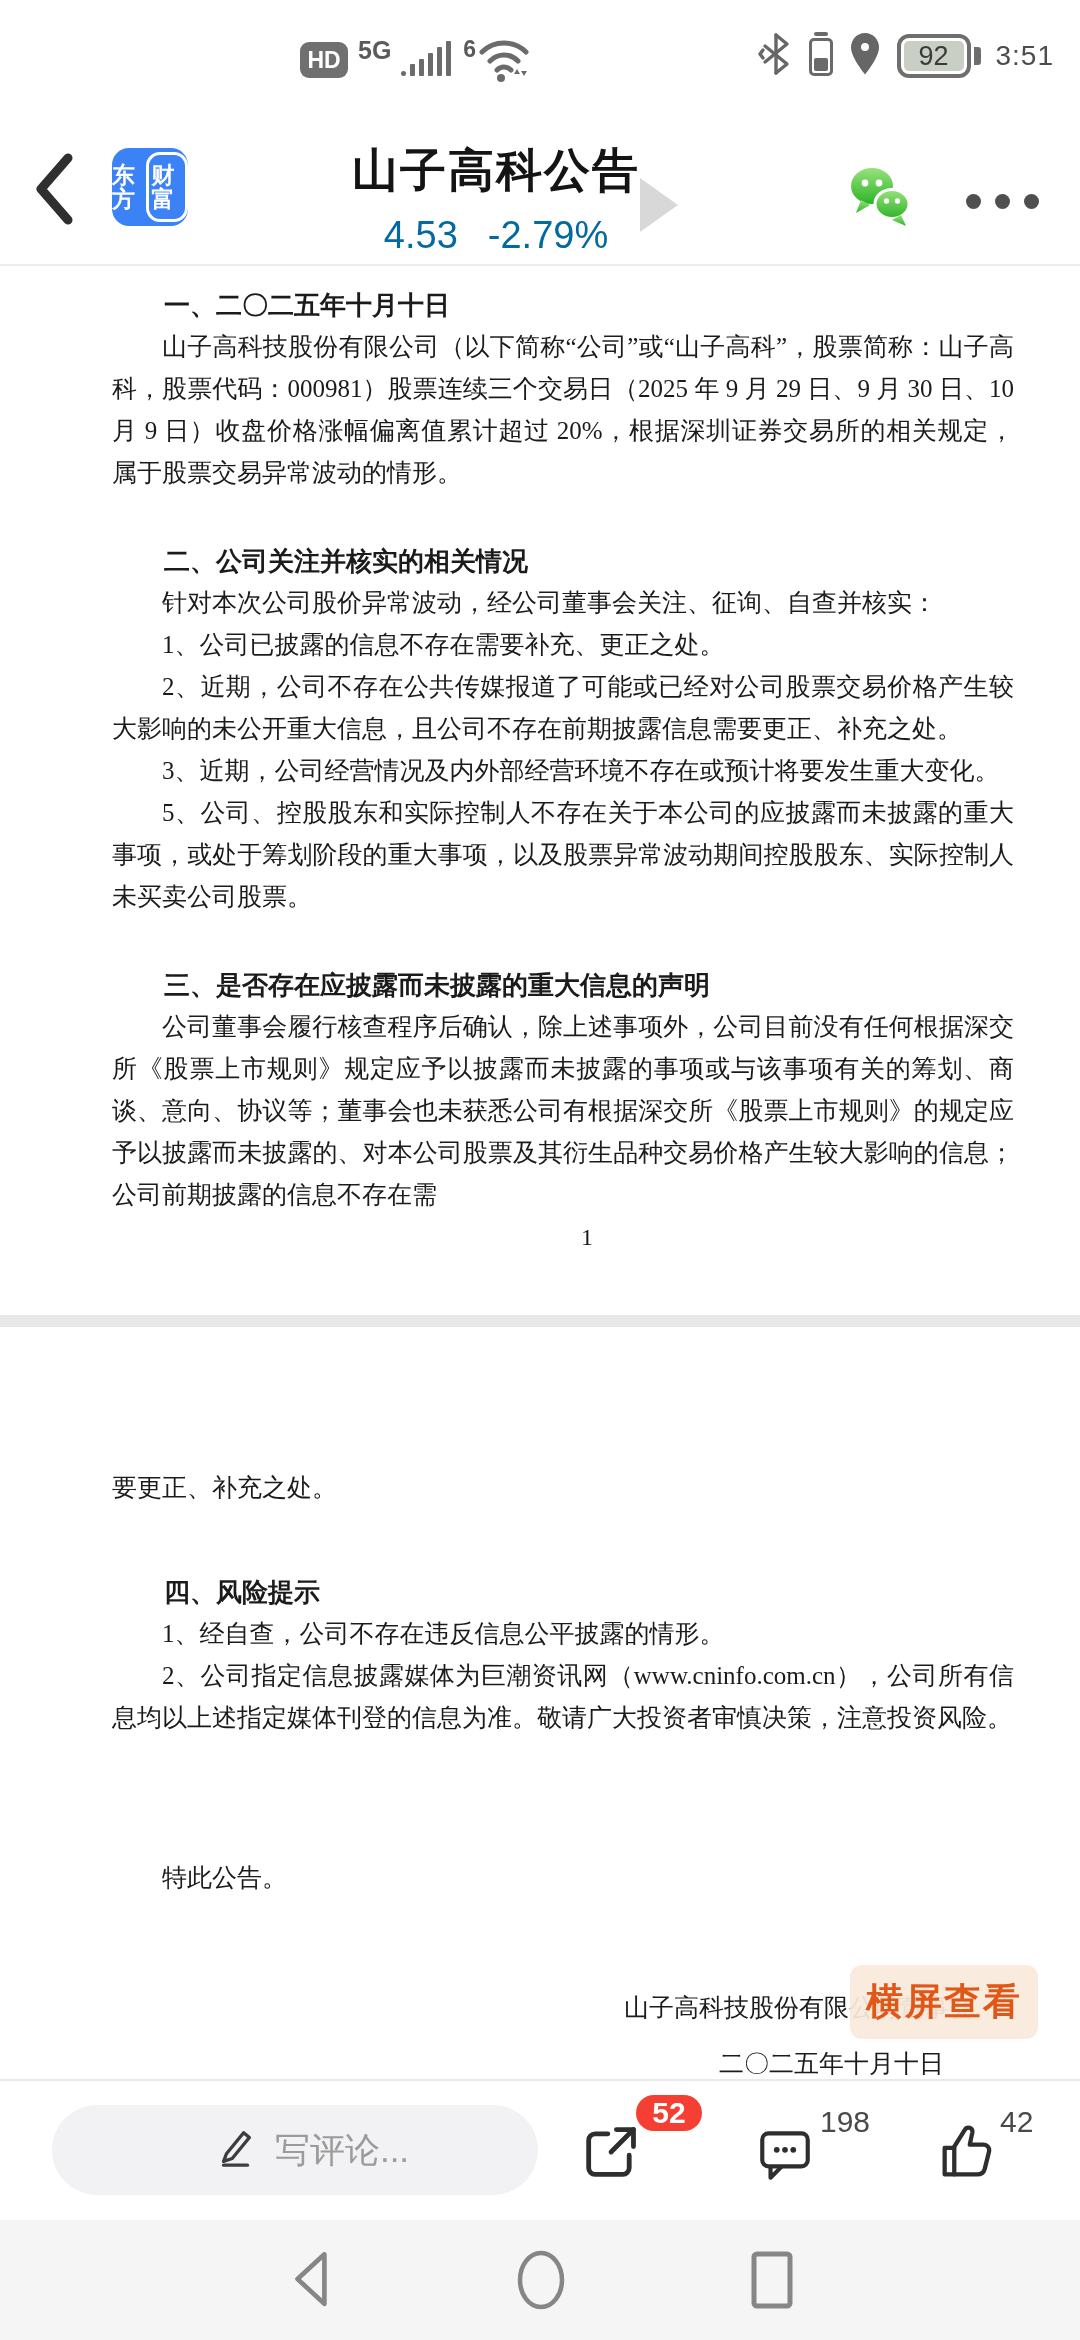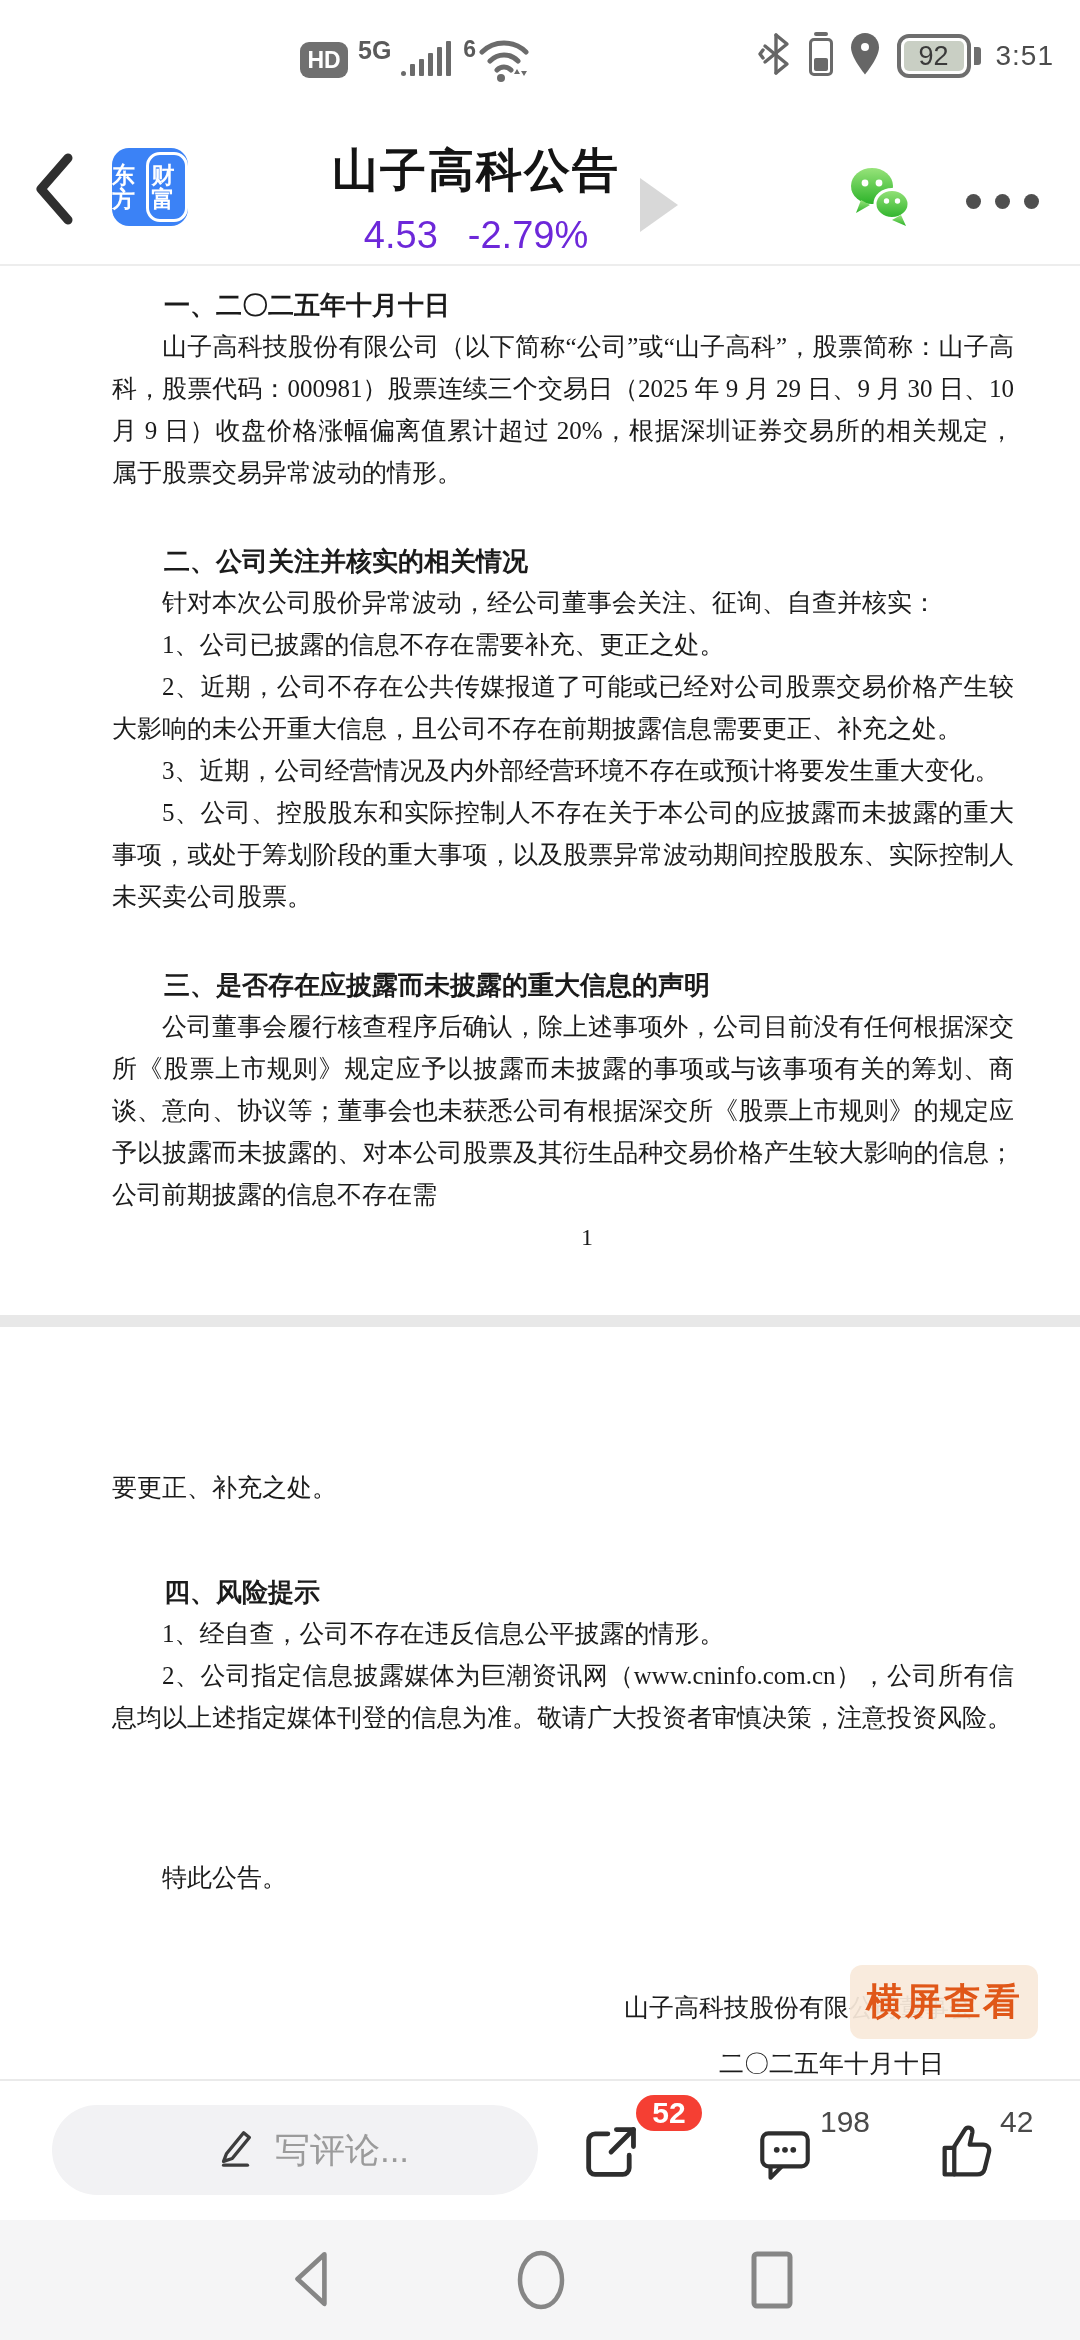--- a/index.html
+++ b/index.html
@@ -32,23 +32,23 @@
   .batt-nub { width:7px; height:18px; background:#6e6e6e; border-radius:0 3px 3px 0; margin-left:3px; }
   .sb-time { font-size:28px; color:#4c4c4c; letter-spacing:1px; }
 
   
   #header { top:110px; left:0; width:1080px; height:156px; background:#fff; border-bottom:2px solid #ededed; }
   .back-btn { position:absolute; left:28px; top:42px; width:50px; height:74px; }
   .app-logo { position:absolute; left:112px; top:38px; width:76px; height:78px; background:#3b82f6; border-radius:17px;
     display:flex; align-items:center; justify-content:center; gap:3px;
     color:#fff; font-weight:bold; font-size:23px; line-height:1.05; }
   .app-logo .logo-bottom { border:3px solid #fff; border-radius:14px; padding:8px 3px; }
-  .title-block { position:absolute; left:476px; top:30px; transform:translateX(-50%); text-align:center; white-space:nowrap; }
+  .title-block { position:absolute; left:496px; top:30px; transform:translateX(-50%); text-align:center; white-space:nowrap; }
   .doc-title { font-size:46px; font-weight:bold; color:#141414; letter-spacing:2px; }
-  .price-row { margin-top:12px; font-size:38px; font-weight:500; color:#6d28d9; display:flex; justify-content:center; gap:30px; }
+  .price-row { margin-top:12px; font-size:38px; font-weight:500; color:#0369a1; display:flex; justify-content:center; gap:30px; }
   .play-tri { position:absolute; left:640px; top:68px; width:0; height:0;
     border-left:38px solid #d8d8d8; border-top:27px solid transparent; border-bottom:27px solid transparent; }
   .wechat-btn { position:absolute; left:846px; top:52px; width:68px; height:68px; }
   .more-btn { position:absolute; left:966px; top:84px; display:flex; gap:14px; }
   .more-btn i { width:15px; height:15px; border-radius:50%; background:#4f4f4f; }
 
   
   .doc { font-family:"Liberation Serif", serif; color:#1b1b1b; font-size:25px; line-height:42px; text-align:justify; }
   #page1 { top:266px; left:0; width:1080px; height:1049px; background:#fff; padding:18px 66px 0 112px; overflow:hidden; }
   #page2 { top:1327px; left:0; width:1080px; height:752px; background:#fff; padding:0 66px 0 112px; overflow:hidden; }

